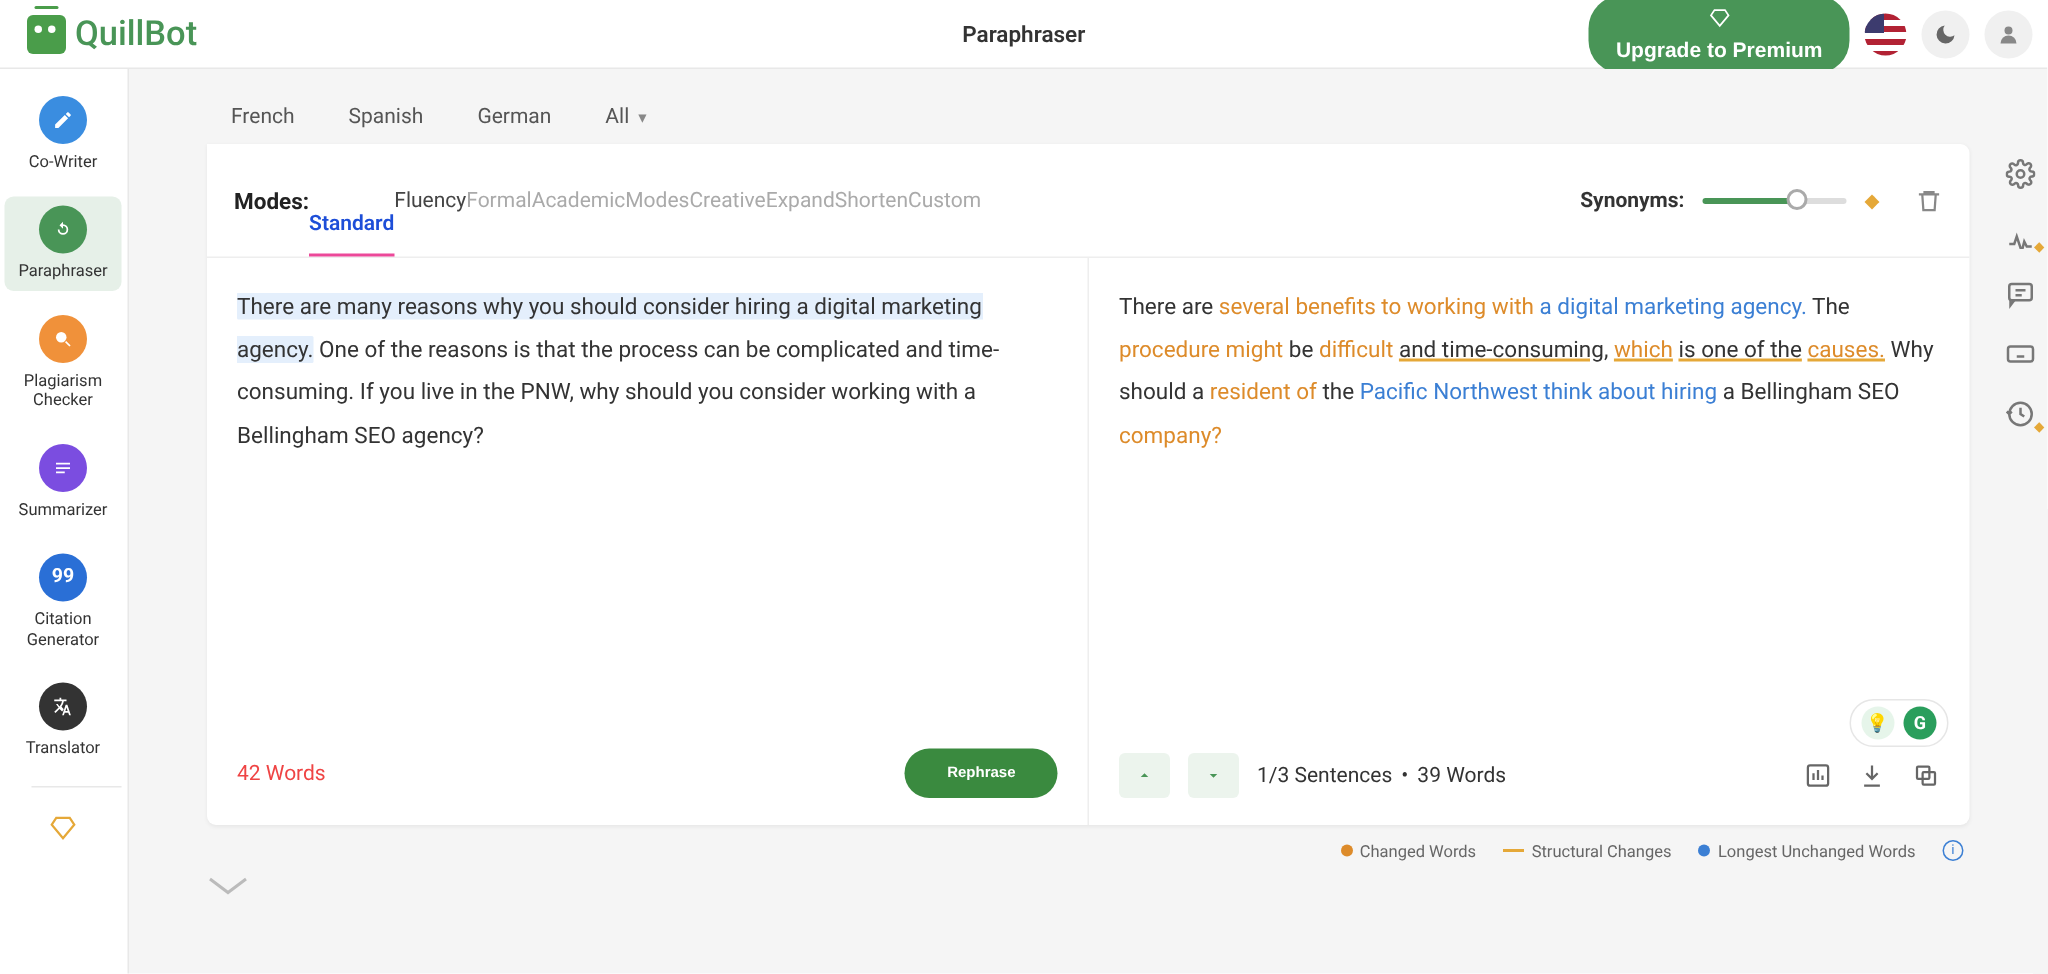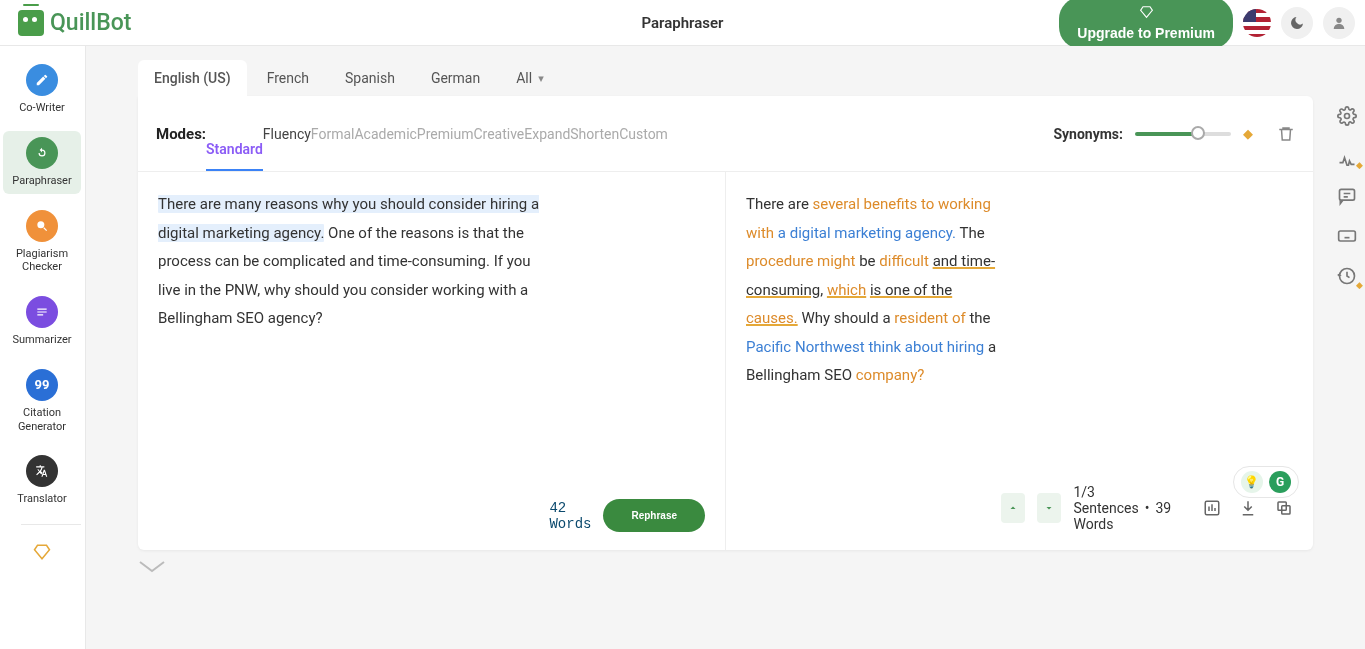--- a/index.html
+++ b/index.html
@@ -33,42 +33,42 @@
 .tabs { display: flex; gap: 4px; }
 .tab { padding: 10px 16px; font-size: 14px; color: #555; cursor: pointer; border-radius: 6px 6px 0 0; display: flex; align-items: center; gap: 6px; }
 .tab.active { background: #fff; font-weight: 500; }
 .card { background: #fff; border-radius: 0 6px 6px 6px; box-shadow: 0 1px 3px rgba(0,0,0,0.06); }
 
 
 .modes-bar { display: flex; align-items: center; padding: 14px 18px; border-bottom: 1px solid #eee; }
 .modes-label { font-size: 15px; font-weight: 700; color: #222; }
 .mode { font-size: 14px; color: #aaa; cursor: pointer; padding: 3px 0; }
 .mode.available { color: #444; }
-.mode.selected { color: #8b5cf6; font-weight: 600; border-bottom: 2px solid #3b82f6; padding-bottom: 12px; margin-bottom: -14px; margin-top: 28px; }
+.mode.selected { color: #1d4ed8; font-weight: 600; border-bottom: 2px solid #ec4899; padding-bottom: 12px; margin-bottom: -14px; margin-top: 28px; }
 .synonyms-wrap { margin-left: auto; display: flex; align-items: center; gap: 12px; }
 .synonyms-label { font-size: 14px; font-weight: 700; }
 .slider { width: 96px; height: 4px; background: linear-gradient(to right, #499557 60%, #ddd 60%); border-radius: 2px; position: relative; }
 .slider-thumb { position: absolute; left: 56px; top: -6px; width: 14px; height: 14px; border: 2px solid #aaa; background: #fff; border-radius: 50%; }
 .diamond-small { color: #e5a838; font-size: 13px; }
 .trash { margin-left: 24px; color: #888; cursor: pointer; }
 
 
 .panels { display: flex; height: 378px; }
-.panel { flex: 1; padding: 18px 20px; display: flex; position: relative; }
+.panel { flex: 1; padding: 18px 20px; display: flex; flex-direction: column; position: relative; }
 .panel-left { border-right: 1px solid #eee; }
 .input-text { font-size: 15px; line-height: 1.9; color: #333; }
 .hl-blue { background: #e4effc; border-radius: 1px; }
 .output-text { font-size: 15px; line-height: 1.9; color: #333; }
 .o { color: #dd8b2a; }
 .b { color: #3b7fd4; }
 .ou { color: #dd8b2a; text-decoration: underline; text-decoration-color: #e5a838; text-decoration-thickness: 2px; }
 .nu { text-decoration: underline; text-decoration-color: #e5a838; text-decoration-thickness: 2px; }
 
 .panel-footer { margin-top: auto; display: flex; align-items: center; gap: 12px; }
-.word-count { font-size: 14px; color: #0c4a6e; font-family: Liberation Mono, monospace; }
+.word-count { font-size: 14px; color: #ef4444; }
 .rephrase-btn { margin-left: auto; background: #3a8a3f; color: #fff; border: none; border-radius: 22px; padding: 11px 28px; font-size: 10px; font-weight: 700; cursor: pointer; }
 .nav-btn { width: 34px; height: 30px; background: #ecf4ed; border: none; border-radius: 4px; display: flex; align-items: center; justify-content: center; cursor: pointer; color: #499557; }
 .sentence-info { font-size: 14px; color: #333; }
 .dot { margin: 0 6px; }
 .right-icons { margin-left: auto; display: flex; gap: 18px; color: #666; }
 .right-icons span { cursor: pointer; }
 
 .floating-badges { position: absolute; right: 14px; bottom: 52px; display: flex; gap: 6px; background: #fff; border: 1px solid #e6e6e6; border-radius: 18px; padding: 4px 7px; }
 .badge-circle { width: 22px; height: 22px; border-radius: 50%; display: flex; align-items: center; justify-content: center; font-size: 12px; }
 
@@ -181,23 +181,20 @@
           <path d="M6 3h12l4 6-10 12L2 9z"></path>
         </svg>
     </span>
 
   </div>
 
 </div>
 
 <div class="main">
   <div class="tabs">
-    <div class="tab active">
-        <span>English (US)</span>
-      </div>
     <div class="tab">
         <span>French</span>
       </div>
     <div class="tab">
         <span>Spanish</span>
       </div>
     <div class="tab">
         <span>German</span>
       </div>
     <div class="tab">
@@ -206,21 +203,21 @@
       </div>
   </div>
 
   <div class="card">
     <div class="modes-bar">
       <span class="modes-label">Modes:</span>
       <span class="mode available selected">Standard</span>
       <span class="mode available">Fluency</span>
       <span class="mode">Formal</span>
       <span class="mode">Academic</span>
-      <span class="mode">Premium</span>
+      <span class="mode">Modes</span>
       <span class="mode">Creative</span>
       <span class="mode">Expand</span>
       <span class="mode">Shorten</span>
       <span class="mode">Custom</span>
       <div class="synonyms-wrap">
         <span class="synonyms-label">Synonyms:</span>
         <div class="slider">
             <div class="slider-thumb"></div>
           </div>
         <span class="diamond-small">◆</span>
@@ -282,20 +279,35 @@
                   <rect x="9" y="9" width="11" height="11" rx="1"></rect>
                   <rect x="4" y="4" width="11" height="11" rx="1"></rect>
                 </svg>
               </span>
           </div>
         </div>
       </div>
     </div>
   </div>
 
+  <div class="legend">
+    <div class="legend-item">
+        <div class="legend-dot" style="background:#dd8b2a"></div>
+        <span>Changed Words</span>
+      </div>
+    <div class="legend-item">
+        <div class="legend-line"></div>
+        <span>Structural Changes</span>
+      </div>
+    <div class="legend-item">
+        <div class="legend-dot" style="background:#3b7fd4"></div>
+        <span>Longest Unchanged Words</span>
+      </div>
+    <div class="info-circle">i</div>
+  </div>
 
   <div class="chevron-expand">
     <svg width="28" height="14" viewBox="0 0 28 14" fill="none" stroke="#bbb" stroke-width="2">
         <path d="M2 2l12 9 12-9"></path>
       </svg>
   </div>
 </div>
 
 <div class="rail">
   <div class="rail-item">

